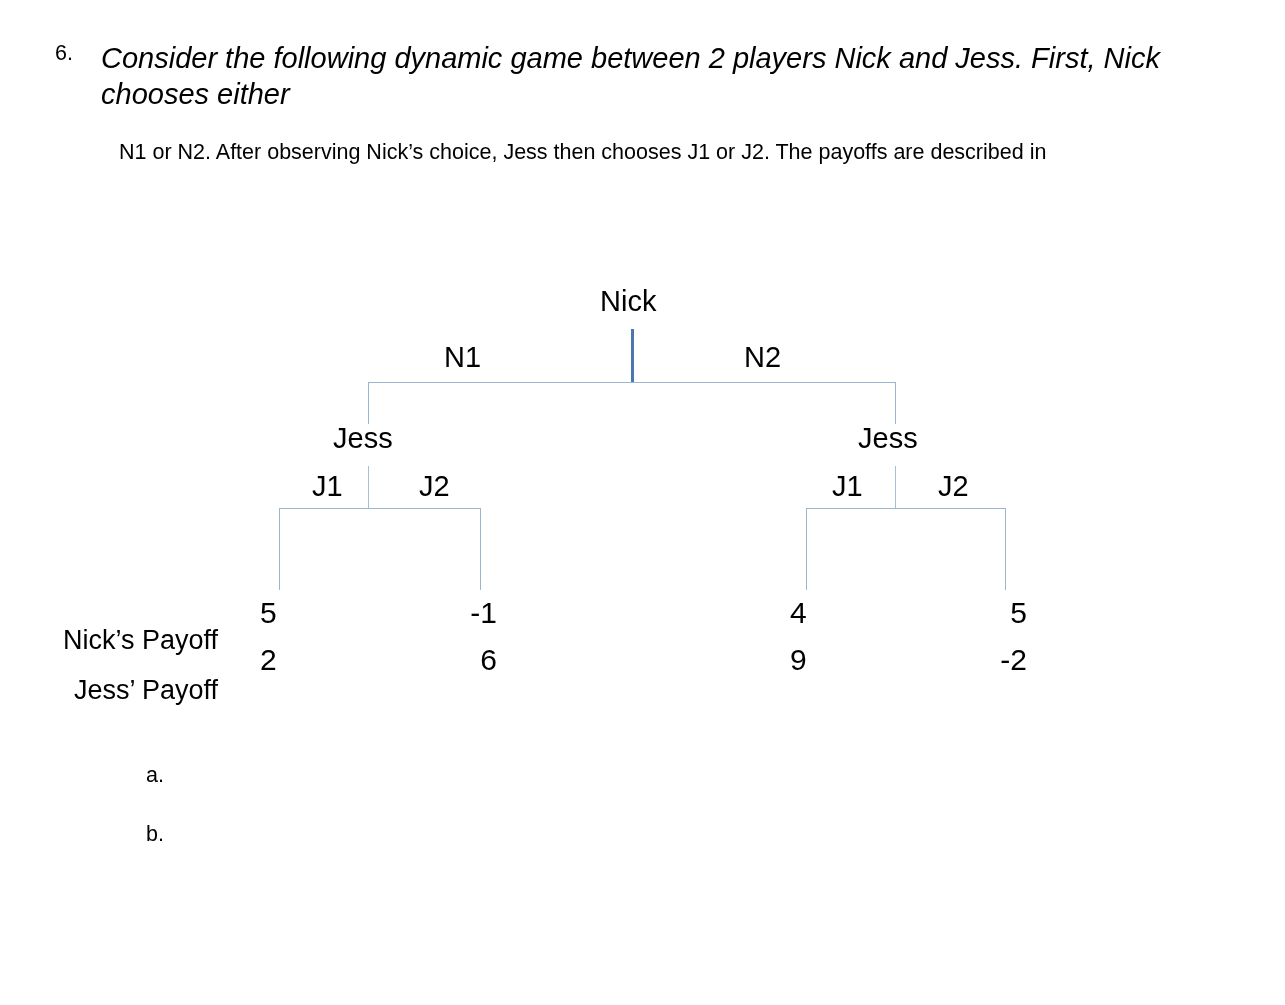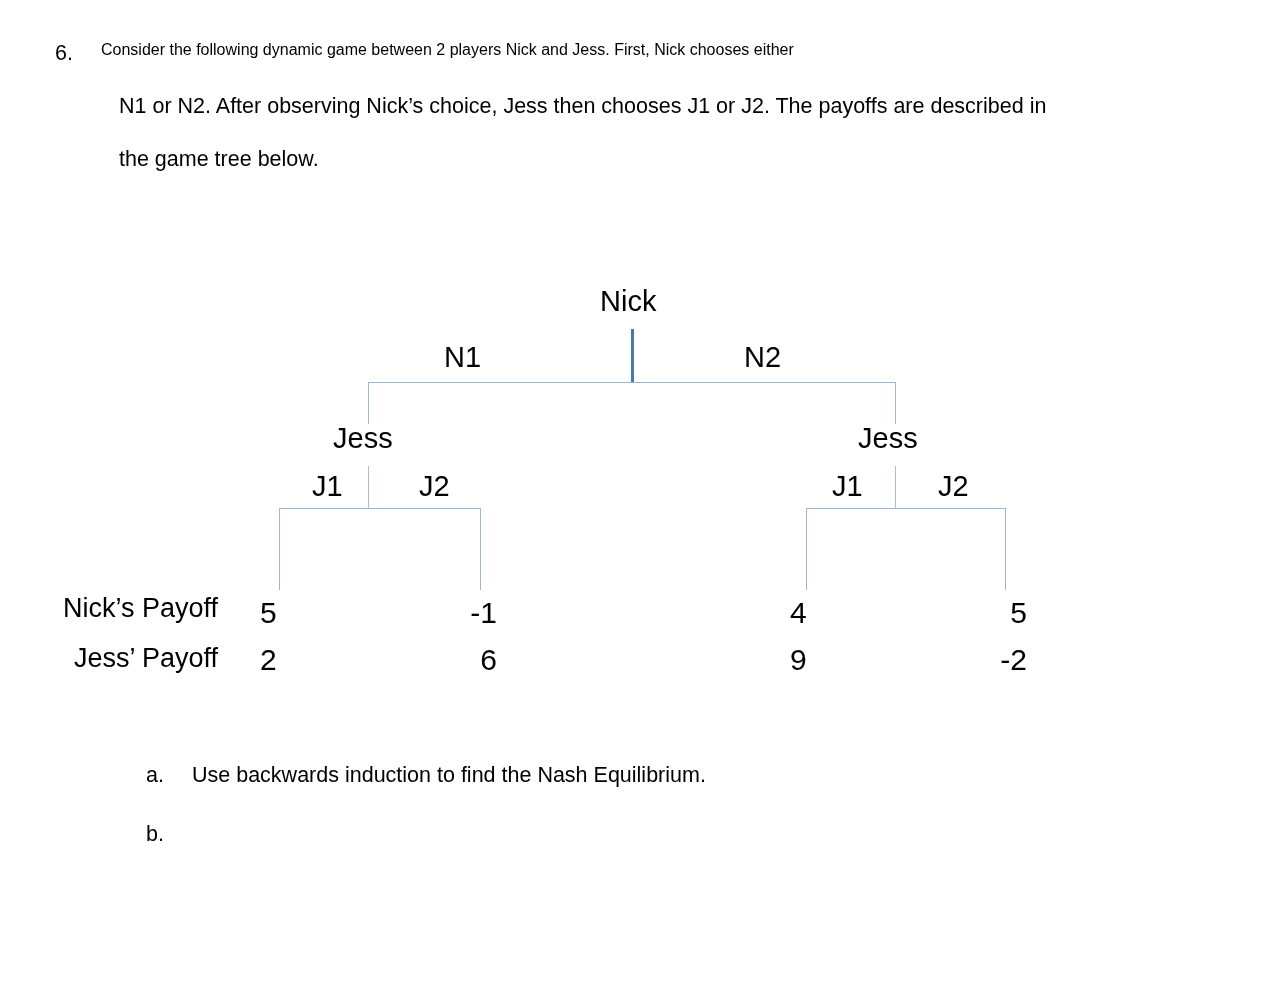--- a/index.html
+++ b/index.html
@@ -28,23 +28,24 @@
     align-items: flex-start;
     margin-bottom: 26px;
   }
   .q-number {
     width: 46px;
     flex: 0 0 46px;
     font-size: 21.5px;
     line-height: 1.25;
   }
   .q-text {
-    font-size: 16px;
+    font-size: 29px;
     line-height: 1.25;
     flex: 1 1 auto;
+    font-style: italic;
   }
   .q-cont {
     margin-left: 64px;
     font-size: 21.5px;
     line-height: 1.25;
     margin-bottom: 26px;
   }
 
   
   .tree {
@@ -64,20 +65,21 @@
   }
   .tree-label.num {
     font-size: 30px;
   }
   .payoff-label {
     position: absolute;
     font-size: 27px;
     line-height: 1;
     white-space: nowrap;
     text-align: right;
+    margin-top: 32px;
   }
 
   
   .hline {
     position: absolute;
     height: 1px;
     background: #9cb6d0;
   }
   .vline {
     position: absolute;
@@ -117,21 +119,20 @@
 </style>
 </head>
 <body>
 
 <div class="question-block">
   <div class="q-row">
     <div class="q-number">6.</div>
     <div class="q-text">Consider the following dynamic game between 2 players Nick and Jess. First, Nick chooses either</div>
   </div>
   <div class="q-cont">N1 or N2. After observing Nick’s choice, Jess then chooses J1 or J2. The payoffs are described in</div>
-  <div class="q-cont">the game tree below.</div>
 </div>
 
 <div class="tree">
 
   <div class="tree-label" style="left:600px; top:287px;">Nick</div>
 
   <div class="vline stem-root" style="left:631px; top:329px; height:54px;"></div>
 
   <div class="hline" style="left:368px; top:382px; width:528px;"></div>
 
@@ -174,18 +175,17 @@
   <div class="tree-label num" style="left:790px; top:645px;">9</div>
 
   <div class="tree-label num" style="left:957px; top:598px; width:70px; text-align:right;">5</div>
   <div class="tree-label num" style="left:957px; top:645px; width:70px; text-align:right;">-2</div>
 
 </div>
 
 <div class="sub-block">
   <div class="sub-row">
     <div class="sub-marker">a.</div>
-    <div class="sub-text">Use backwards induction to find the Nash Equilibrium.</div>
   </div>
   <div class="sub-row">
     <div class="sub-marker">b.</div>
   </div>
 </div>
 
 </body></html>

